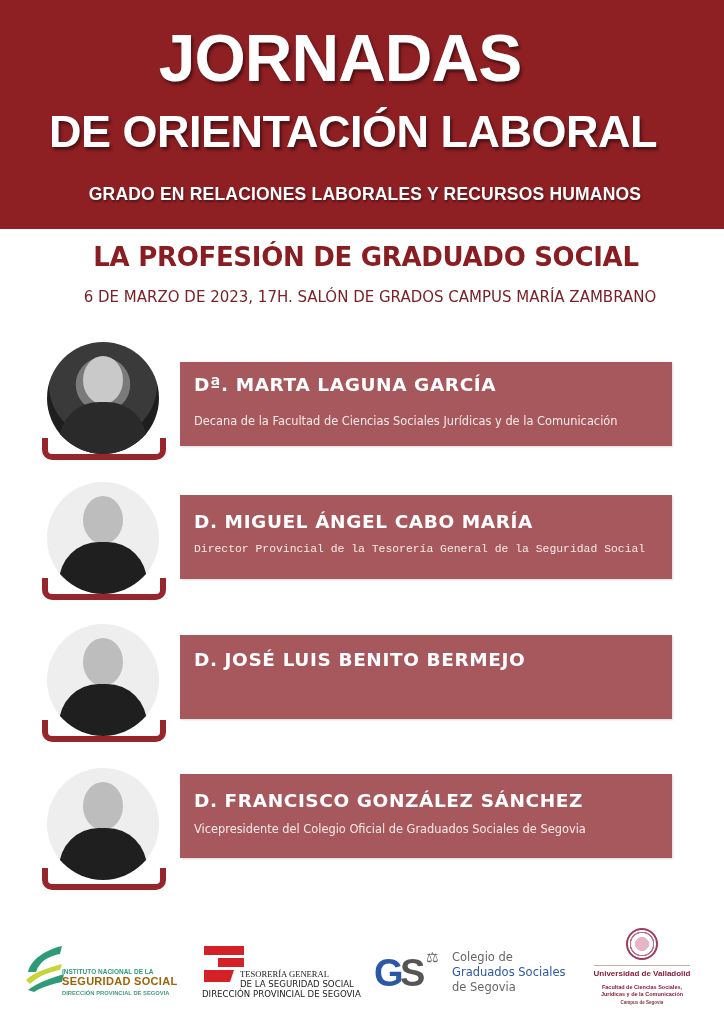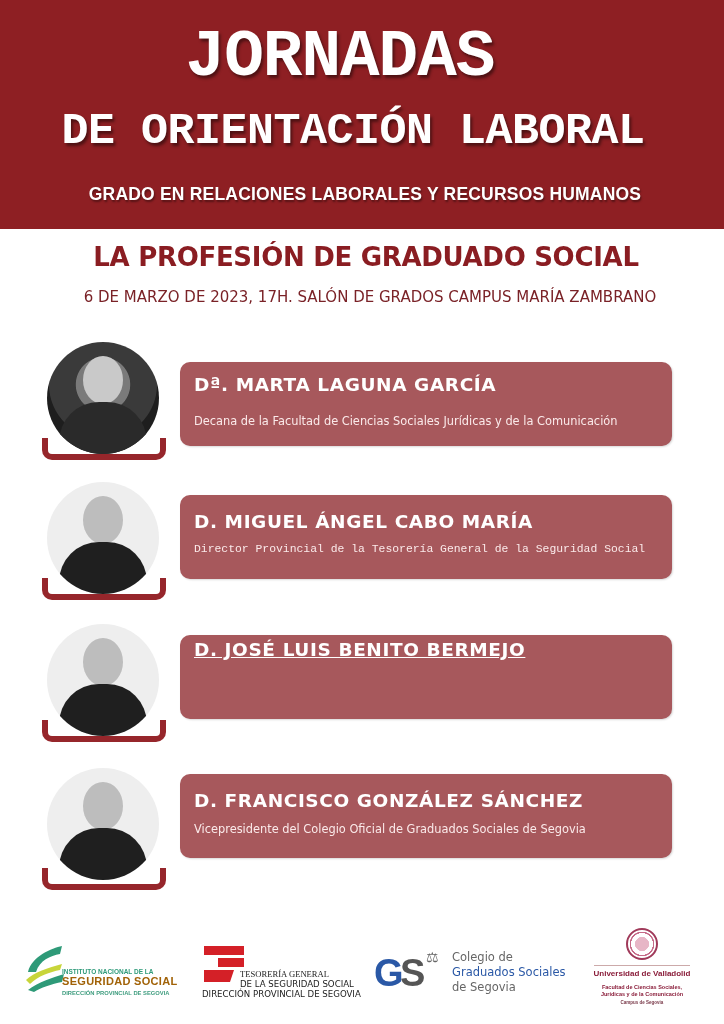--- a/index.html
+++ b/index.html
@@ -5,21 +5,21 @@
   * { box-sizing: border-box; margin: 0; padding: 0; }
   html, body { width: 724px; height: 1024px; background: #ffffff; overflow: hidden; }
   body { position: relative; font-family: "Liberation Sans", sans-serif; }
 
   .header {
     position: absolute; left: 0; top: 0; width: 724px; height: 229px;
     background: #8e1f23;
   }
   .h-title {
     position: absolute; left: 0; width: 680px; text-align: center;
-    color: #ffffff; font-family: Liberation Mono, monospace; font-weight: bold;
+    color: #ffffff; font-family: Liberation Sans, sans-serif; font-weight: bold;
     text-shadow: 2px 3px 3px rgba(0,0,0,0.45);
   }
   .h-title.t1 { top: 20px; font-size: 66px; letter-spacing: -1px; }
   .h-title.t2 { top: 106px; left: 0; width: 706px; font-size: 45px; letter-spacing: -0.5px; }
   .h-sub {
     position: absolute; top: 184px; left: 0; width: 730px; text-align: center;
     color: #ffffff; font-weight: bold; font-size: 17.5px; letter-spacing: 0.2px;
     text-shadow: 1px 2px 2px rgba(0,0,0,0.4);
   }
 
@@ -51,21 +51,20 @@
   .photo.light .head { background: #bdbdbd; }
   .photo.light .body { background: #1f1f1f; }
   .bracket {
     position: absolute; left: 42px; width: 124px; height: 22px;
     border: 6px solid #96262b; border-top: none; border-radius: 0 0 10px 10px;
   }
   .card {
     position: absolute; left: 180px; width: 492px; height: 84px;
     background: #a7585c;
     box-shadow: 1px 1px 2px rgba(0,0,0,0.15);
-    border-radius: 10px;
   }
   .card-name {
     position: absolute; left: 14px; color: #ffffff; font-family: "DejaVu Sans", sans-serif;
     font-weight: bold; font-size: 18.5px; letter-spacing: 0.6px; white-space: nowrap;
   }
   .card-role {
     position: absolute; left: 14px; color: #fbeaea; font-family: "DejaVu Sans", sans-serif;
     font-size: 11.4px; white-space: nowrap;
   }
 
@@ -127,21 +126,21 @@
   </div>
 </div>
 
 <div class="speaker" style="top:616px;">
   <div class="photo light" style="top:8px;">
     <div class="head"></div>
     <div class="body"></div>
   </div>
   <div class="bracket" style="top:104px;"></div>
   <div class="card" style="top:19px;">
-    <div class="card-name" style="top:4px;text-decoration:underline;">D. JOSÉ LUIS BENITO BERMEJO</div>
+    <div class="card-name" style="top:14px;">D. JOSÉ LUIS BENITO BERMEJO</div>
   </div>
 </div>
 
 <div class="speaker" style="top:756px;">
   <div class="photo light" style="top:12px;">
     <div class="head"></div>
     <div class="body"></div>
   </div>
   <div class="bracket" style="top:112px;"></div>
   <div class="card" style="top:18px;padding-left:16px;">

